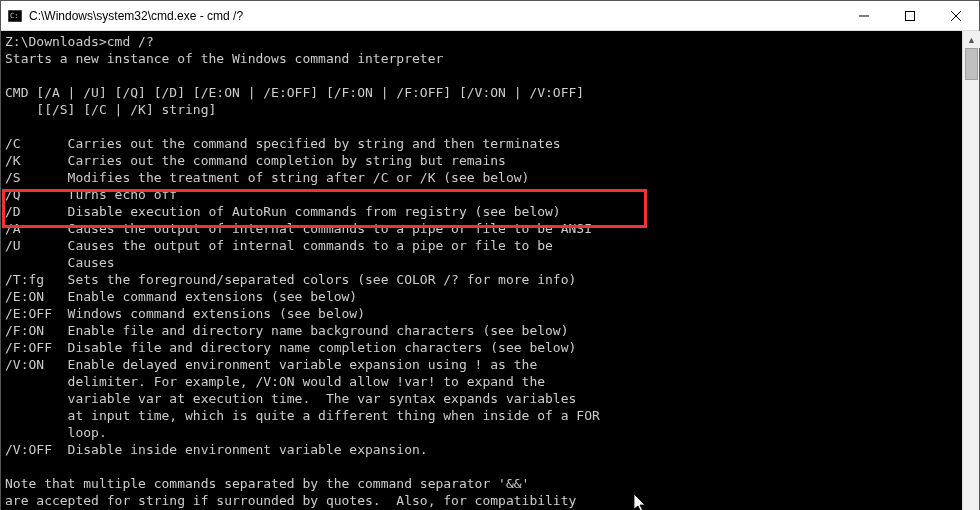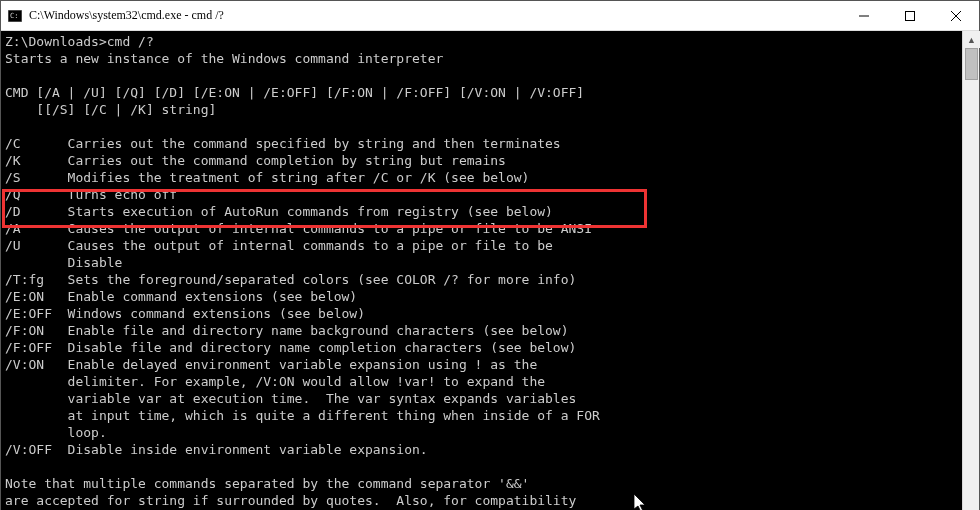--- a/index.html
+++ b/index.html
@@ -28,21 +28,21 @@
       font-size: 12px;
       color: #000;
     }
     .titlebar .icon {
       width: 16px; height: 16px;
       margin-right: 6px;
       display: flex;
       align-items: center;
       justify-content: center;
     }
-    .titlebar .title { flex: 0 0 auto; font-family: Liberation Serif, serif; }
+    .titlebar .title { flex: 0 0 auto; }
     .titlebar .spacer { flex: 1; }
     .winbtn {
       width: 46px;
       height: 30px;
       display: flex;
       align-items: center;
       justify-content: center;
       font-size: 12px;
       color: #000;
     }
@@ -139,24 +139,24 @@
     <div class="console"><span>Z:\Downloads&gt;</span><span>cmd /?</span>
 <span>Starts a new instance of the Windows command interpreter</span>
 <span></span>
 <span>CMD [/A | /U] [/Q] [/D] [/E:ON | /E:OFF] [/F:ON | /F:OFF] [/V:ON | /V:OFF]</span>
 <span>    [[/S] [/C | /K] string]</span>
 <span></span>
 <span>/C      Carries out the command specified by string and then terminates</span>
 <span>/K      Carries out the command completion by string but remains</span>
 <span>/S      Modifies the treatment of string after /C or /K (see below)</span>
 <span>/Q      Turns echo off</span>
-<span>/D      Starts execution of AutoRun commands from registry (see below)</span>
+<span>/D      Disable execution of AutoRun commands from registry (see below)</span>
 <span>/A      Causes the output of internal commands to a pipe or file to be ANSI</span>
 <span>/U      Causes the output of internal commands to a pipe or file to be</span>
-<span>        Disable</span>
+<span>        Causes</span>
 <span>/T:fg   Sets the foreground/separated colors (see COLOR /? for more info)</span>
 <span>/E:ON   Enable command extensions (see below)</span>
 <span>/E:OFF  Windows command extensions (see below)</span>
 <span>/F:ON   Enable file and directory name background characters (see below)</span>
 <span>/F:OFF  Disable file and directory name completion characters (see below)</span>
 <span>/V:ON   Enable delayed environment variable expansion using ! as the</span>
 <span>        delimiter. For example, /V:ON would allow !var! to expand the</span>
 <span>        variable var at execution time.  The var syntax expands variables</span>
 <span>        at input time, which is quite a different thing when inside of a FOR</span>
 <span>        loop.</span>

